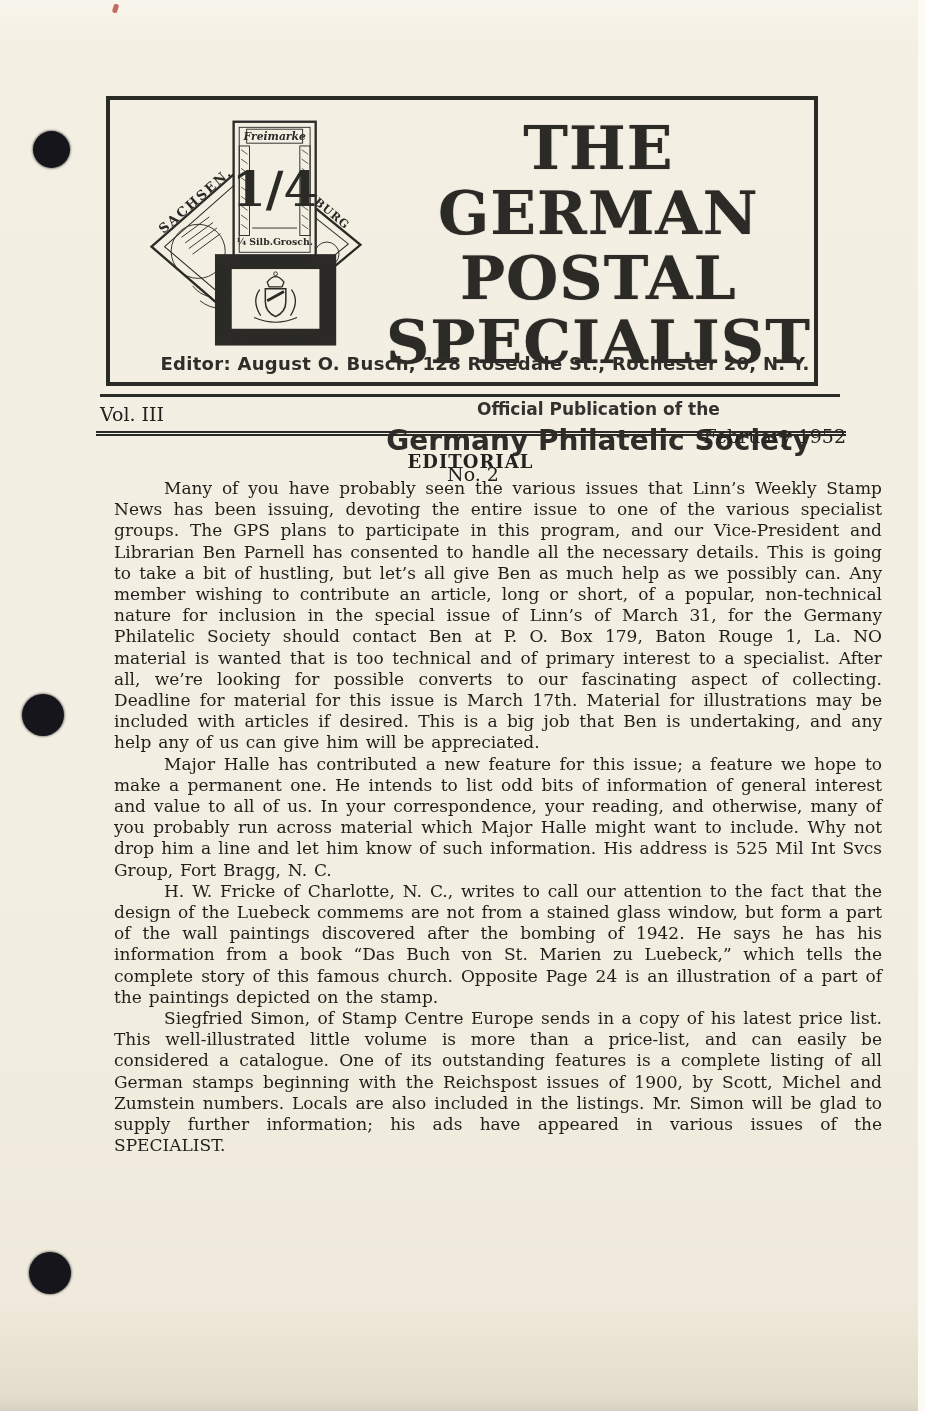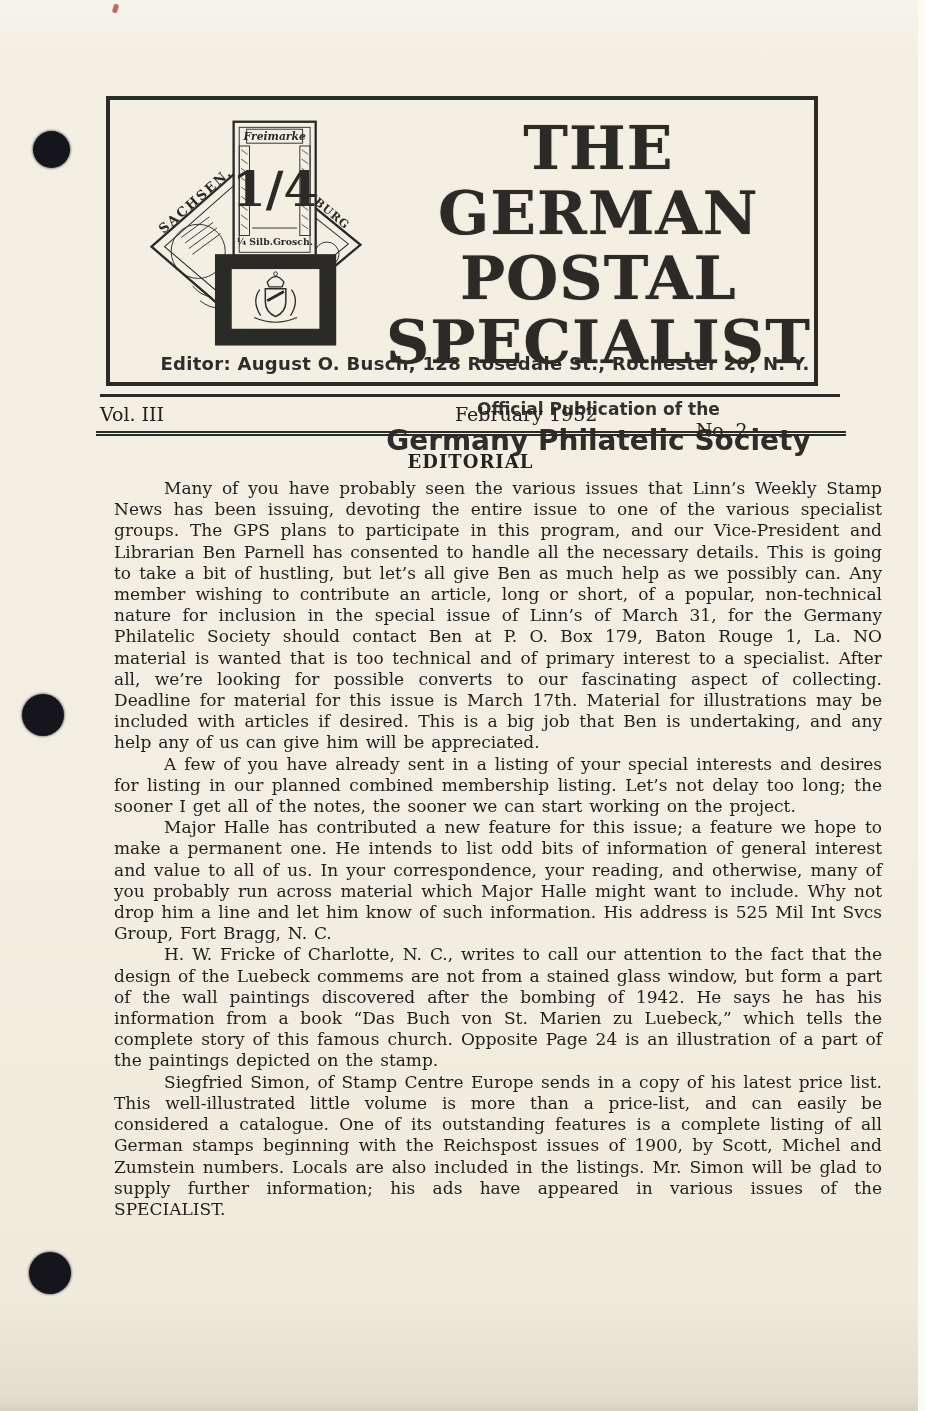--- a/index.html
+++ b/index.html
@@ -30,21 +30,21 @@
   .subtitle { font-family:"DejaVu Sans", sans-serif; font-weight:bold; font-size:17px; margin-top:24px; color:#33322e; }
   .org      { font-family:"DejaVu Sans", sans-serif; font-weight:bold; font-size:28px; margin-top:5px; color:#2e2d29; }
   .editor-line {
     position:absolute; left:0; right:0; bottom:8px; text-align:center;
     font-family:"DejaVu Sans", sans-serif; font-weight:bold; font-size:18px; letter-spacing:.3px; color:#2e2d29;margin-left:46px;
   }
 
   .rule1 { position:absolute; left:100px; top:394px; width:740px; height:3px; background:#2a2a27; }
   .issue-row {
     position:absolute; left:100px; top:403px; width:746px; display:flex;
-    font-size:19px; color:#222120;
+    font-size:19px; color:#222120;flex-direction:column;
   }
   .issue-row span { flex:1 1 0; }
   .issue-vol  { text-align:left; }
   .issue-date { text-align:right; }
   .issue-no   { text-align:center;margin-top:16px; }
   .rule2 {
     position:absolute; left:96px; top:431px; width:750px; height:1px;
     border-top:2px solid #2a2a27; border-bottom:2px solid #2a2a27;
   }
 
@@ -134,19 +134,18 @@
     <span class="issue-date">February 1952</span>
     <span class="issue-no">No. 2</span>
   </div>
 
   <div class="rule2"></div>
 
   <div class="editorial-heading">EDITORIAL</div>
 
   <div class="body-copy">
     <p>Many of you have probably seen the various issues that Linn’s Weekly Stamp News has been issuing, devoting the entire issue to one of the various specialist groups.  The GPS plans to participate in this program, and our Vice-President and Librarian Ben Parnell has consented to handle all the necessary details.  This is going to take a bit of hustling, but let’s all give Ben as much help as we possibly can.  Any member wishing to contribute an article, long or short, of a popular, non-technical nature for inclusion in the special issue of Linn’s of March 31, for the Germany Philatelic Society should contact Ben at P. O. Box 179, Baton Rouge 1, La.  NO material is wanted that is too technical and of primary interest to a specialist.  After all, we’re looking for possible converts to our fascinating aspect of collecting.  Deadline for material for this issue is March 17th.  Material for illustrations may be included with articles if desired.  This is a big job that Ben is undertaking, and any help any of us can give him will be appreciated.</p>
-    <p>A few of you have already sent in a listing of your special interests and desires for listing in our planned combined membership listing.  Let’s not delay too long; the sooner I get all of the notes, the sooner we can start working on the project.</p>
     <p>Major Halle has contributed a new feature for this issue; a feature we hope to make a permanent one.  He intends to list odd bits of information of general interest and value to all of us.  In your correspondence, your reading, and otherwise, many of you probably run across material which Major Halle might want to include.  Why not drop him a line and let him know of such information.  His address is 525 Mil Int Svcs Group, Fort Bragg, N. C.</p>
     <p>H. W. Fricke of Charlotte, N. C., writes to call our attention to the fact that the design of the Luebeck commems are not from a stained glass window, but form a part of the wall paintings discovered after the bombing of 1942. He says he has his information from a book “Das Buch von St. Marien zu Luebeck,” which tells the complete story of this famous church.  Opposite Page 24 is an illustration of a part of the paintings depicted on the stamp.</p>
     <p>Siegfried Simon, of Stamp Centre Europe sends in a copy of his latest price list.  This well-illustrated little volume is more than a price-list, and can easily be considered a catalogue.  One of its outstanding features is a complete listing of all German stamps beginning with the Reichspost issues of 1900, by Scott, Michel and Zumstein numbers.  Locals are also included in the listings.  Mr. Simon will be glad to supply further information; his ads have appeared in various issues of the SPECIALIST.</p>
   </div>
 
 </div>
 
 </body></html>

